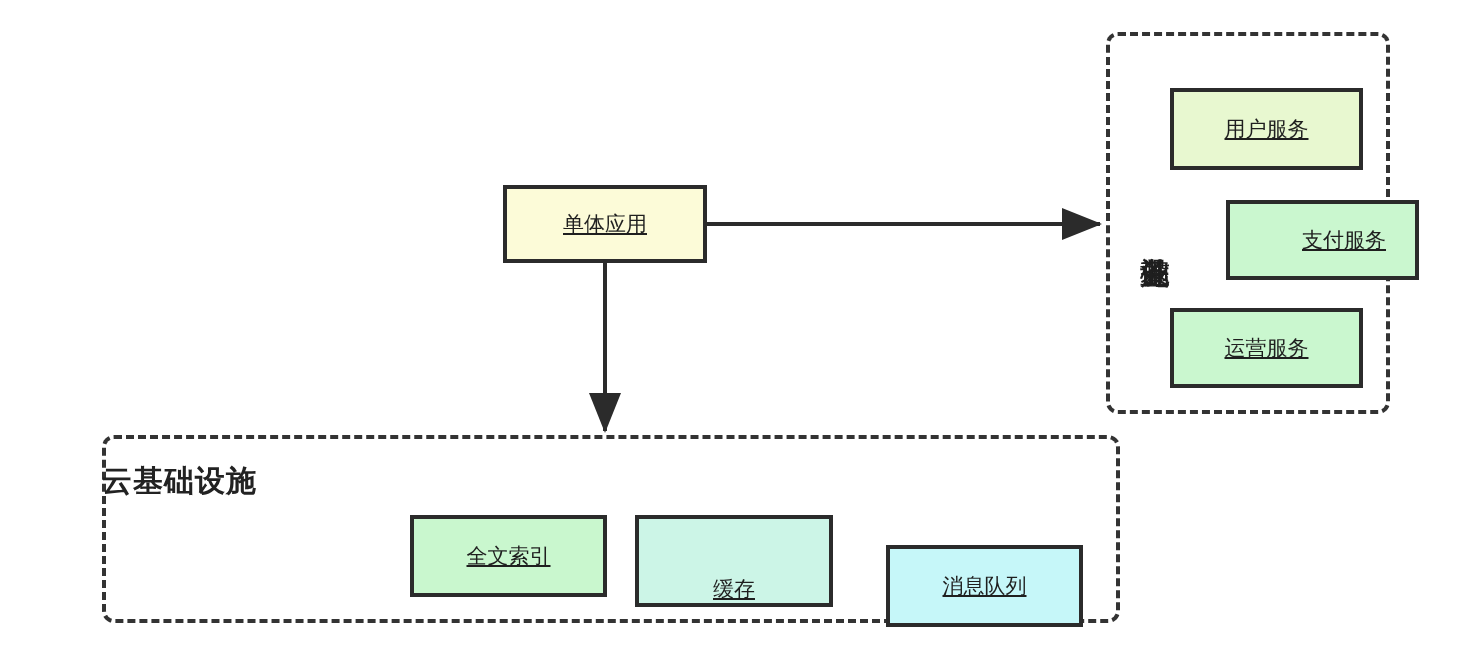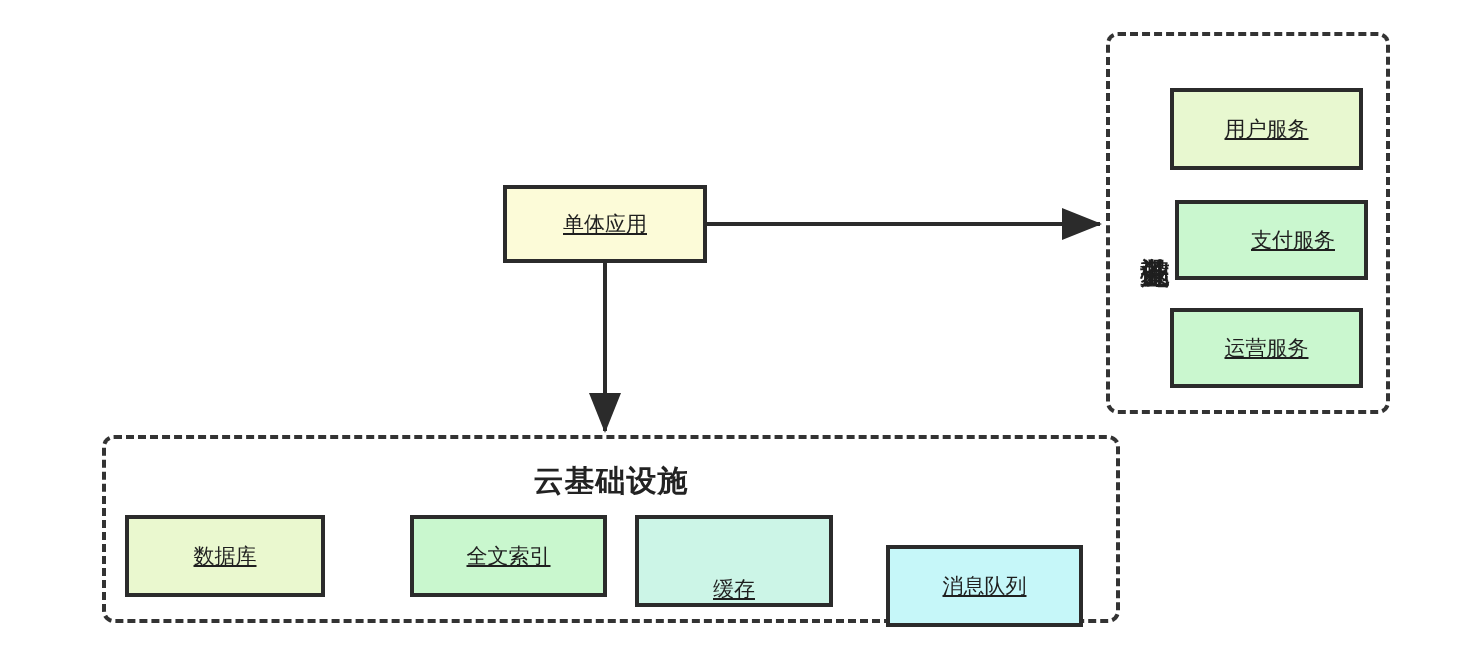--- a/index.html
+++ b/index.html
@@ -73,35 +73,34 @@
   }
 
   #node-mono {
     left: 503px;
     top: 185px;
     width: 204px;
     height: 78px;
   }
 
   #node-user    { left: 1170px; top: 88px;  width: 193px; height: 82px; }
-  #node-pay     { left: 1175px; top: 200px; width: 193px; height: 80px; padding-left: 43px; }
+  #node-pay     { left: 1226px; top: 200px; width: 193px; height: 80px; padding-left: 43px; }
   #node-ops     { left: 1170px; top: 308px; width: 193px; height: 80px; }
 
   #node-db      { left: 125px; top: 515px; width: 200px; height: 82px; }
   #node-fts     { left: 374px; top: 515px; width: 197px; height: 82px; margin-left: 36px; }
   #node-cache   { left: 635px; top: 515px; width: 198px; height: 92px; align-items: flex-end; }
   #node-mq      { left: 886px; top: 545px; width: 197px; height: 82px; }
 
   
   #cloud-title {
     position: absolute;
     left: 102px;
     top: 461px;
     width: 1018px;
-    text-align: center;
     font-size: 30px;
     font-weight: bold;
     color: #222222;
     letter-spacing: 1px;
   }
 
   
   #edges {
     position: absolute;
     left: 0;
@@ -145,23 +144,20 @@
   </div>
 
   <div class="node" id="node-ops" style="background:#caf7cf">
     <span>运营服务</span>
   </div>
 
   <div class="group-box" id="cloud-group"></div>
 
   <div id="cloud-title">云基础设施</div>
 
-  <div class="node" id="node-db" style="background:#eaf8cf">
-    <span>数据库</span>
-  </div>
 
   <div class="node" id="node-fts" style="background:#c9f7ce">
     <span>全文索引</span>
   </div>
 
   <div class="node" id="node-cache" style="background:#ccf5e7">
     <span>缓存</span>
   </div>
 
   <div class="node" id="node-mq" style="background:#c6f7f9">

